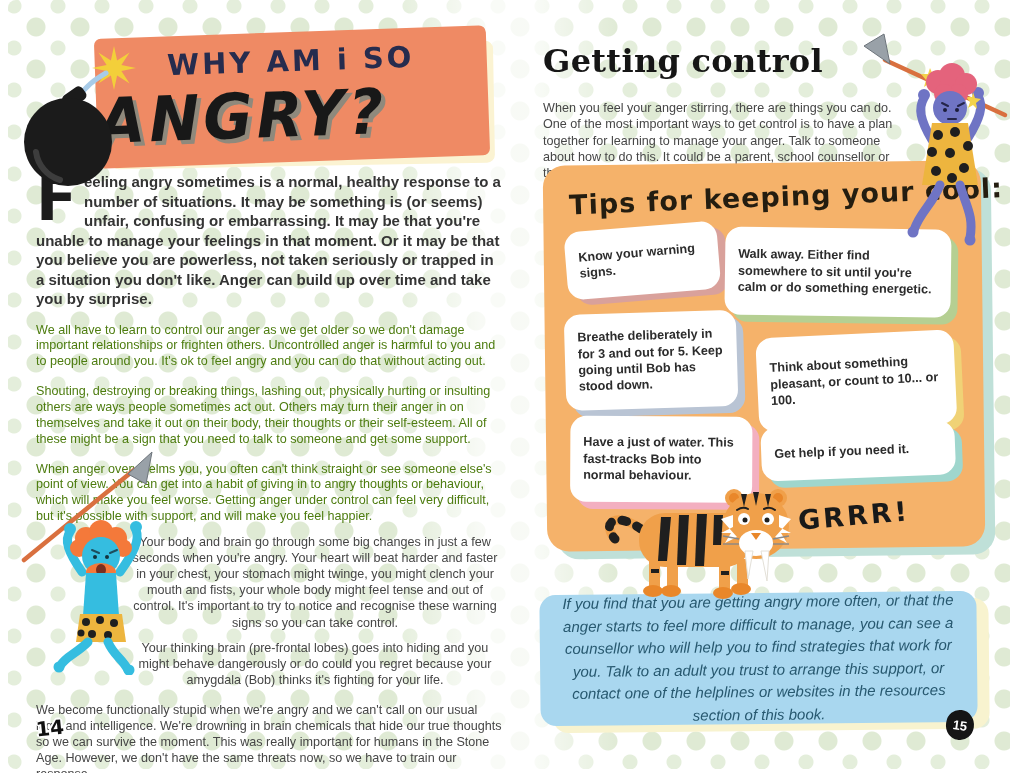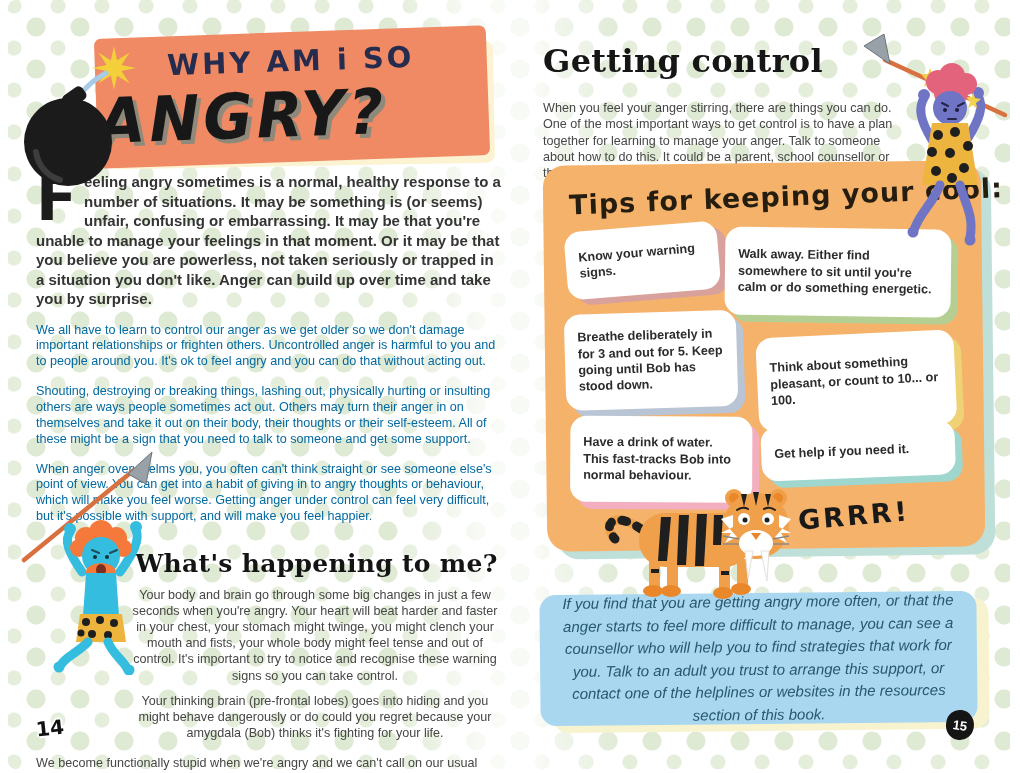--- a/index.html
+++ b/index.html
@@ -43,21 +43,21 @@
     text-shadow:4px 4px 0 #8f897c; transform:scaleY(1.04); transform-origin:left top;
     white-space:nowrap;
   }
 
   
   .left-body { position:absolute; left:36px; top:172px; width:466px; z-index:1; }
   .intro { font-size:15px; font-weight:bold; color:#343434; line-height:1.3; }
   .dropcap { float:left; font-size:60px; line-height:.82; font-weight:bold;
              color:#1c1c1c; padding-right:7px; padding-top:3px;
              font-family:"DejaVu Sans", sans-serif; }
-  .para { font-size:12.6px; color:#0369a1; line-height:1.26; margin-top:14px; }
+  .para { font-size:12.6px; color:#4d7c0f; line-height:1.26; margin-top:14px; }
   .section-heading {
     margin-top:24px; padding-left:95px; text-align:center;
     font-family:"DejaVu Serif", serif; font-weight:bold;
     font-size:25px; color:#141414; letter-spacing:.3px;
   }
   .wrap-para { font-size:12.6px; color:#464646; line-height:1.28;
                margin-top:9px; padding-left:92px; text-align:center; }
   .closing { font-size:12.6px; color:#464646; line-height:1.28; margin-top:14px; }
 
   
@@ -149,21 +149,20 @@
   <rect x="46" y="52" width="24" height="15" rx="5" fill="#1b1b1b" transform="rotate(-35 58 59)"></rect>
   <circle cx="52" cy="104" r="44" fill="#1b1b1b"></circle>
   <path d="M20,114 A34,34 0 0 0 44,142" stroke="#3d3d3d" stroke-width="6" fill="none" stroke-linecap="round"></path>
 </svg>
 
 <div class="left-body">
   <p class="intro"><span class="dropcap">F</span><span>eeling angry sometimes is a normal, healthy response to a number of situations. It may be something is (or seems) unfair, confusing or embarrassing. It may be that you're unable to manage your feelings in that moment. Or it may be that you believe you are powerless, not taken seriously or trapped in a situation you don't like. Anger can build up over time and take you by surprise.</span></p>
   <p class="para">We all have to learn to control our anger as we get older so we don't damage important relationships or frighten others. Uncontrolled anger is harmful to you and to people around you. It's ok to feel angry and you can do that without acting out.</p>
   <p class="para">Shouting, destroying or breaking things, lashing out, physically hurting or insulting others are ways people sometimes act out. Others may turn their anger in on themselves and take it out on their body, their thoughts or their self-esteem. All of these might be a sign that you need to talk to someone and get some support.</p>
   <p class="para">When anger overwhelms you, you often can't think straight or see someone else's point of view. You can get into a habit of giving in to angry thoughts or behaviour, which will make you feel worse. Getting anger under control can feel very difficult, but it's possible with support, and will make you feel happier.</p>
-  <h2 class="section-heading">What's happening to me?</h2>
   <p class="wrap-para">Your body and brain go through some big changes in just a few seconds when you're angry. Your heart will beat harder and faster in your chest, your stomach might twinge, you might clench your mouth and fists, your whole body might feel tense and out of control. It's important to try to notice and recognise these warning signs so you can take control.</p>
   <p class="wrap-para">Your thinking brain (pre-frontal lobes) goes into hiding and you might behave dangerously or do could you regret because your amygdala (Bob) thinks it's fighting for your life.</p>
   <p class="closing">We become functionally stupid when we're angry and we can't call on our usual logic and intelligence. We're drowning in brain chemicals that hide our true thoughts so we can survive the moment. This was really important for humans in the Stone Age. However, we don't have the same threats now, so we have to train our response.</p>
 </div>
 
 <svg class="caveman-svg" width="165" height="235" viewBox="0 0 165 235">
   <line x1="8" y1="120" x2="118" y2="30" stroke="#d9703f" stroke-width="4.5" stroke-linecap="round"></line>
   <polygon points="112,34 136,12 130,44" fill="#99a1a8" stroke="#6d747b" stroke-width="1"></polygon>
   <path d="M66,132 C52,112 48,100 54,92" stroke="#35bde0" stroke-width="9" fill="none" stroke-linecap="round"></path>
   <circle cx="54" cy="89" r="6" fill="#35bde0"></circle>
@@ -245,21 +244,21 @@
   <div class="tip-card tip-2">
       <span>Walk away. Either find somewhere to sit until you're calm or do something energetic.</span>
     </div>
   <div class="tip-card tip-3">
       <span>Breathe deliberately in for 3 and out for 5. Keep going until Bob has stood down.</span>
     </div>
   <div class="tip-card tip-4">
       <span>Think about something pleasant, or count to 10... or 100.</span>
     </div>
   <div class="tip-card tip-5">
-      <span>Have a drink of water. This fast-tracks Bob into normal behaviour.</span>
+      <span>Have a just of water. This fast-tracks Bob into normal behaviour.</span>
     </div>
   <div class="tip-card tip-6">
       <span>Get help if you need it.</span>
     </div>
 </div>
 
 <svg class="tiger-svg" width="220" height="122" viewBox="0 0 220 122">
   <path d="M60,48 C34,30 20,42 34,58" stroke="#f0a04a" stroke-width="9" fill="none" stroke-linecap="round"></path>
   <path d="M60,48 C34,30 20,42 34,58" stroke="#1f1f1f" stroke-width="9" fill="none" stroke-linecap="round" stroke-dasharray="5 11"></path>
   <rect x="68" y="78" width="11" height="32" fill="#f0a04a"></rect>

